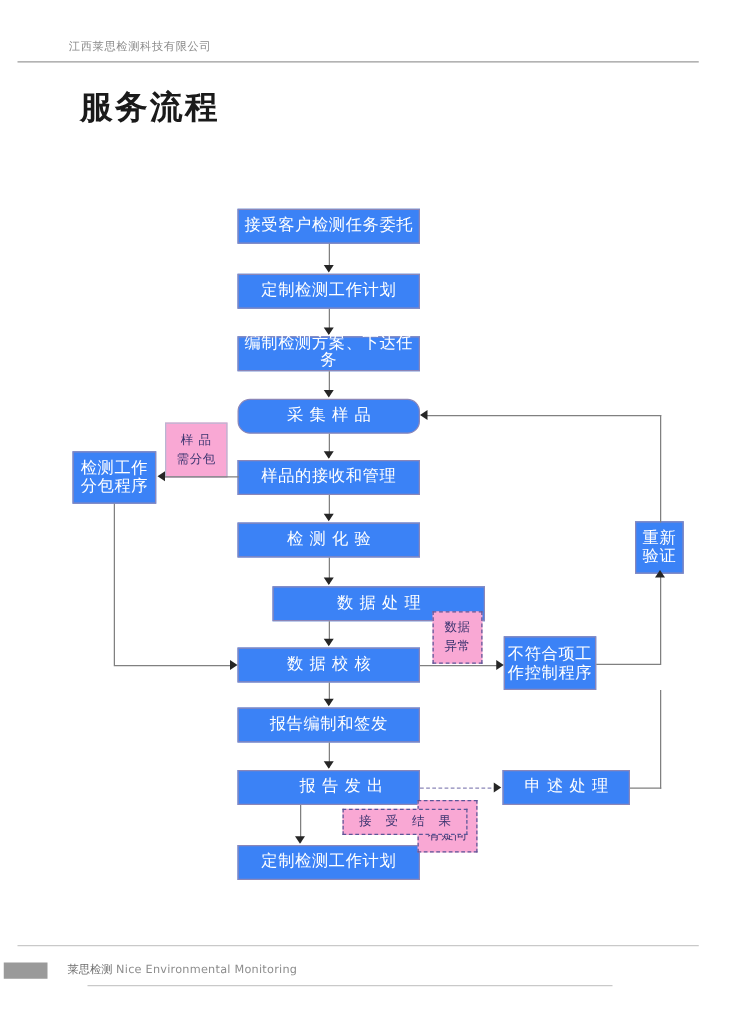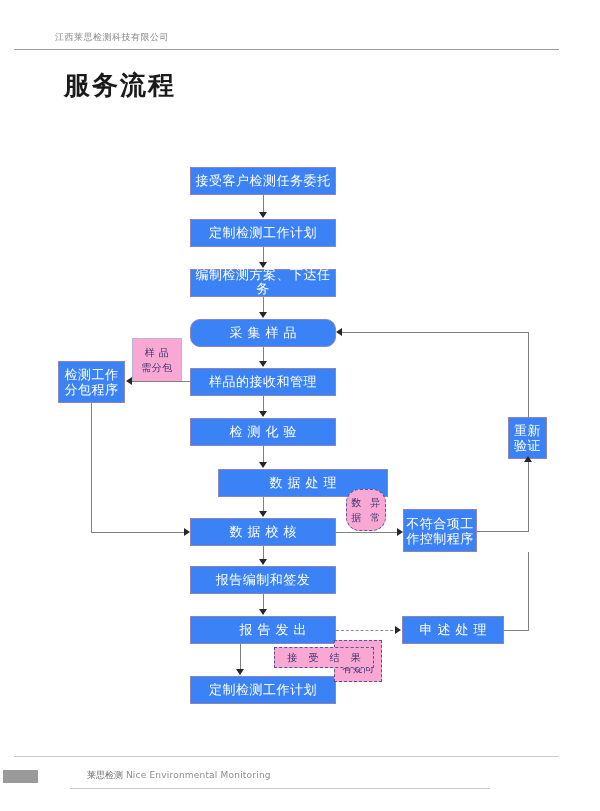--- a/index.html
+++ b/index.html
@@ -64,21 +64,21 @@
   #footer-swatch {
     position: absolute;
     left: 3px;
     top: 770px;
     width: 35px;
     height: 13px;
     background: #9a9a9a;
   }
   #footer-text {
     position: absolute;
-    left: 87px;
+    left: 54px;
     top: 769px;
     font-size: 9px;
     color: #7d7d7d;
     white-space: nowrap;
     text-align: center;
   }
   #footer-text .cn { color: #6f6f6f; }
   #footer-text .en { color: #8d8d8d; letter-spacing: .2px; }
   #footer-underline {
     position: absolute;
@@ -241,21 +241,21 @@
 
     <div class="node wide-space" style="left:402px; top:616px; width:102px; height:28px;">
       <span>申述处理</span>
     </div>
 
     <div class="tag solid" style="left:132px; top:338px; width:50px; height:44px; flex-direction:column;">
       <span>样 品</span>
       <span>需分包</span>
     </div>
 
-    <div class="tag" style="left:346px; top:489px; width:40px; height:42px; flex-direction:row;border-radius:14px;">
+    <div class="tag" style="left:346px; top:489px; width:40px; height:42px; flex-direction:column;">
       <span>数据</span>
       <span>异常</span>
     </div>
 
     <div class="tag" style="left:334px; top:592px; width:48px; height:42px; flex-direction:column;margin-top:48px;">
       <span>对报告</span>
       <span>有疑问</span>
     </div>
 
     <div class="tag spaced" style="left:263px; top:647px; width:100px; height:21px;margin-left:11px;">

